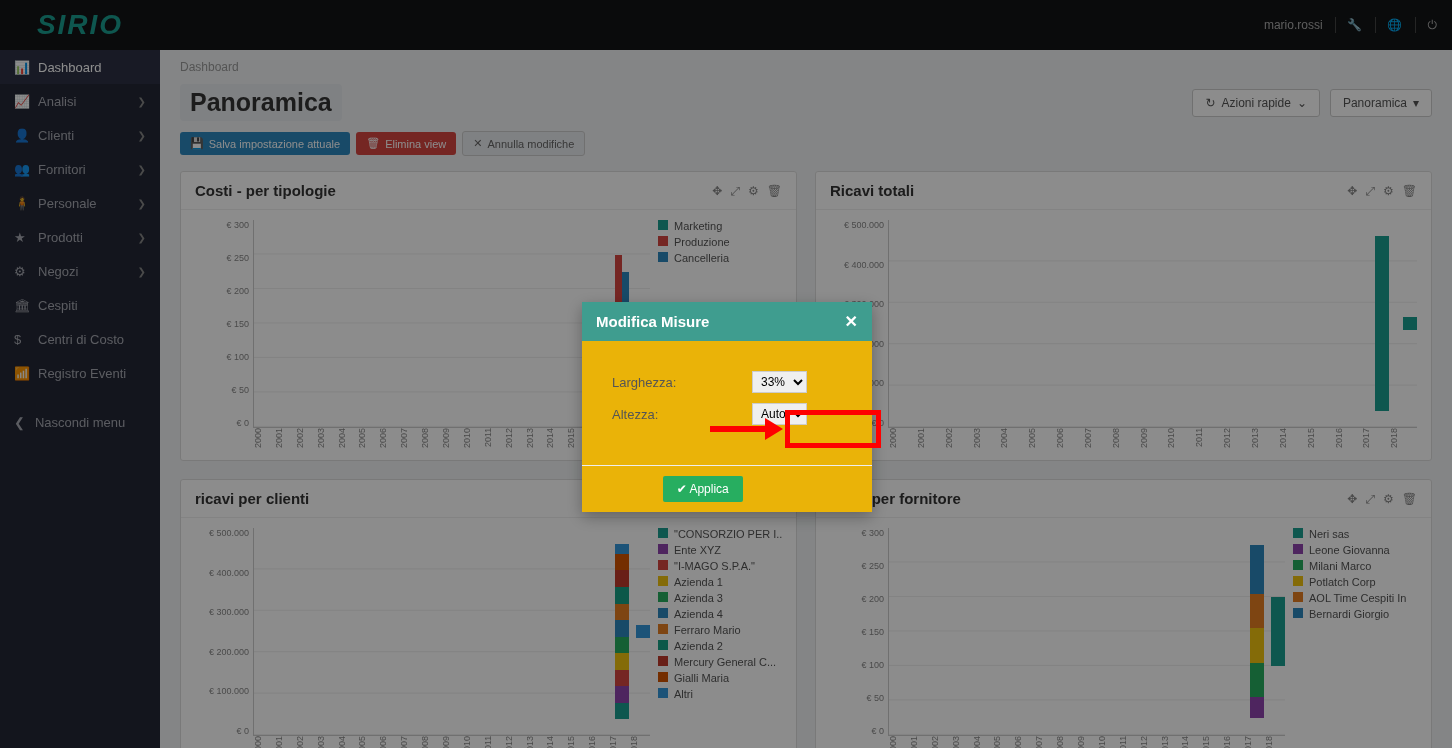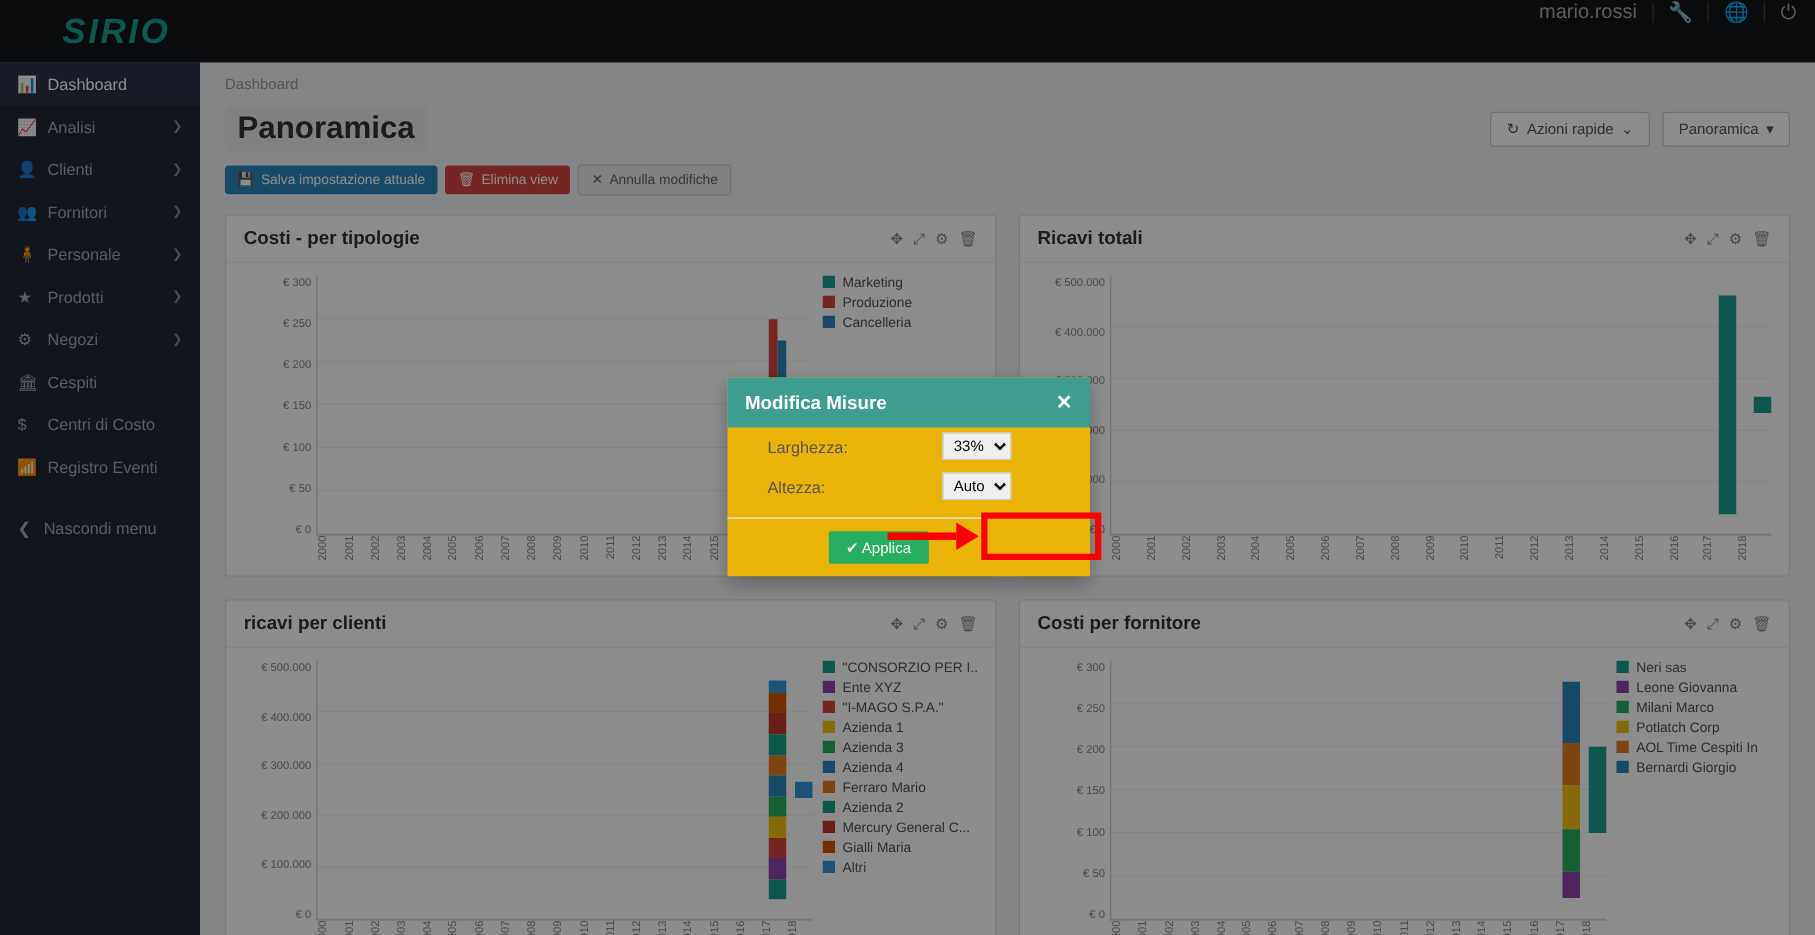--- a/index.html
+++ b/index.html
@@ -1,21 +1,21 @@
 <!DOCTYPE html>
 <html><head>
 <meta charset="utf-8">
 <style>
 * { margin: 0; padding: 0; box-sizing: border-box; font-family: "Helvetica Neue", Arial, sans-serif; }
 body { background: #f0f3f4; overflow: hidden; width: 1452px; height: 748px; position: relative; }
 
 
-.topbar { height: 50px; background: #131517; display: flex; align-items: flex-start; justify-content: space-between; padding: 0 15px 0 13px; }
+.topbar { height: 50px; background: #131517; display: flex; align-items: center; justify-content: space-between; padding: 0 15px 0 0; }
 .logo { width: 160px; height: 50px; display: flex; align-items: center; justify-content: center; color: #1b9e91; font-size: 28px; font-weight: bold; letter-spacing: 2px; font-style: italic;}
-.topbar-right { display: flex; align-items: center; gap: 12px; color: #aaa; font-size: 16px; }
+.topbar-right { display: flex; align-items: center; gap: 12px; color: #aaa; font-size: 12px; }
 .topbar-right .divider { width: 1px; height: 16px; background: #444; }
 .topbar-icon { cursor: pointer; color: #aaa; }
 
 
 .sidebar { position: absolute; top: 50px; left: 0; width: 160px; height: calc(100% - 50px); background: #232735; color: #a6a8b1; }
 .sidebar-item { display: flex; align-items: center; height: 34px; padding: 0 14px; font-size: 13px; cursor: pointer; justify-content: space-between;}
 .sidebar-item.active { background: #2c3144; color: #fff; }
 .sidebar-item .si-left { display: flex; align-items: center; gap: 10px; }
 .sidebar-item .chev { font-size: 10px; color: #888; }
 .sidebar-sep { height: 15px; }
@@ -51,21 +51,21 @@
 .x-axis { position: absolute; left: 58px; right: 0; bottom: 0; height: 22px; display: flex; }
 .x-tick { flex: 1; font-size: 9px; color: #888; writing-mode: vertical-rl; transform: rotate(180deg); text-align: right; }
 .bar-col { position: absolute; bottom: 0; display: flex; align-items: flex-end; justify-content: center; gap:0;}
 .bar-seg { width: 7px; }
 
 
 .overlay { position: absolute; inset: 0; background: rgba(0,0,0,0.45); z-index: 100; display: flex; align-items: center; justify-content: center;}
 .modal { width: 290px; background: #eab308; box-shadow: 0 5px 15px rgba(0,0,0,0.3); position: absolute; left: 582px; top: 302px;}
 .modal-head { background: #3f9d8f; color: #fff; padding: 10px 14px; display: flex; justify-content: space-between; align-items: center; font-size: 15px; font-weight: 600;}
 .modal-head .close { cursor: pointer; font-size: 16px;}
-.modal-body { padding: 4px; font-size: 13px; margin-left: 28px; }
+.modal-body { padding: 30px; font-size: 13px; }
 .form-row { display: flex; align-items: center; margin-bottom: 10px;}
 .form-row label { width: 140px; color: #555;}
 .form-row select { flex: 1; border: 1px solid #ccc; font-size: 12px; padding: 2px 4px; max-width: 55px;}
 .modal-foot { border-top: 1px solid #eee; padding: 10px 14px; text-align: right; display: flex; justify-content: flex-start; gap: 8px; align-items: center;}
 .btn-green { background: #27ae60; color: #fff; border: none; padding: 6px 14px; font-size: 12px; border-radius: 2px; cursor: pointer;}
 .btn-cancel { color: #888; font-size: 12px; cursor: pointer; padding: 6px 10px;}
 
 
 .highlight-box { position: absolute; border: 5px solid #ff0000; pointer-events: none; }
 .arrow { position: absolute; pointer-events: none; }

